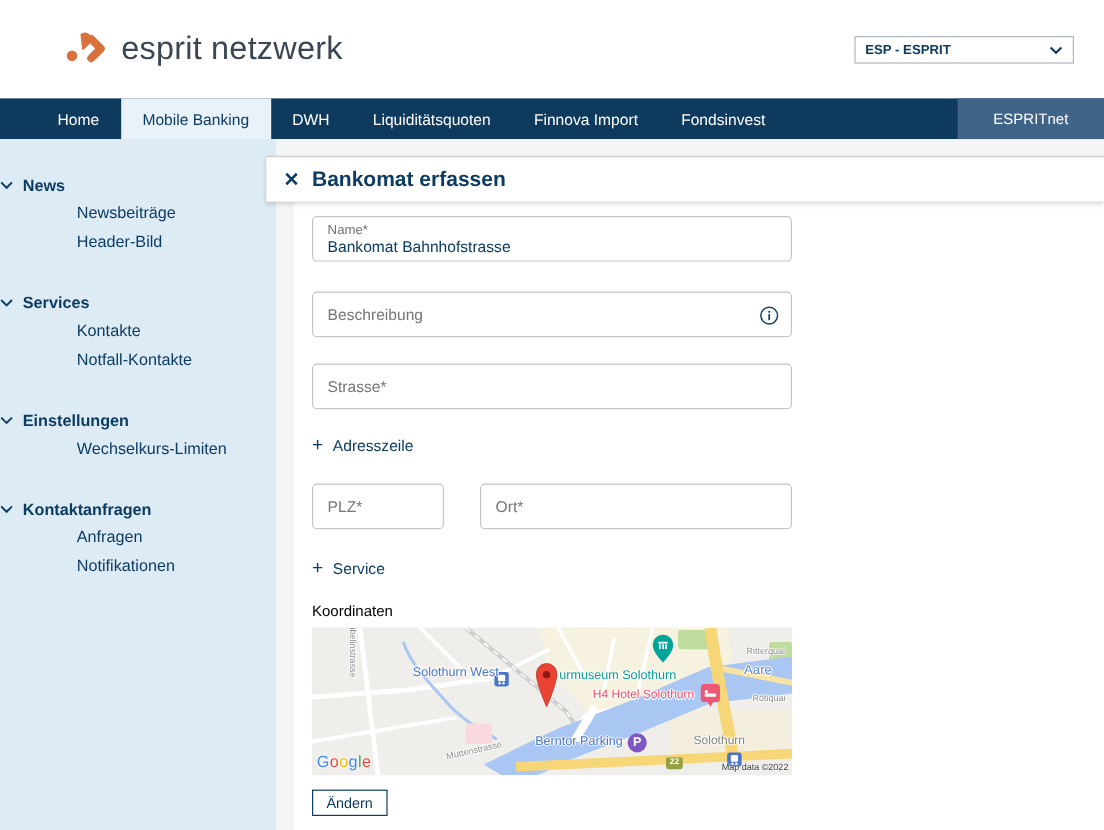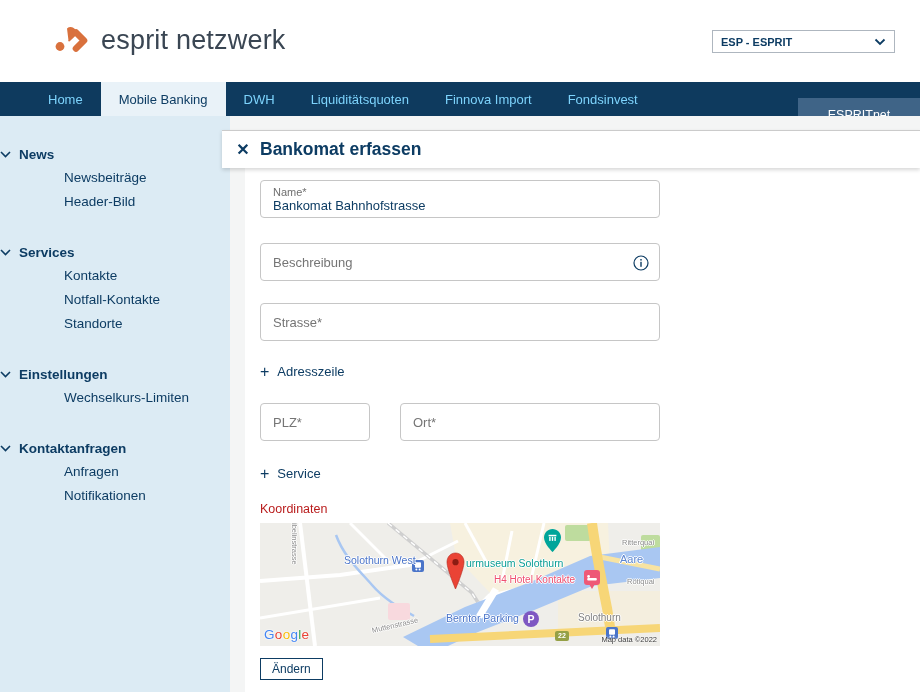--- a/index.html
+++ b/index.html
@@ -12,26 +12,26 @@
   .brand svg { display:block; }
   .brand-name { font-size:27px; font-weight:500; color:#3a4653; letter-spacing:.2px; }
   .account-select { position:absolute; left:712px; top:30px; width:183px; height:23px; background:#fff;
     border:1px solid #aeb6bf; display:flex; align-items:center; justify-content:space-between;
     padding:0 8px; cursor:pointer; }
   .account-select .val { font-size:11px; font-weight:bold; color:#0d3c63; }
 
   
   .navbar { position:absolute; left:0; top:82px; width:920px; height:34px; background:#0e3a5e;
     display:flex; align-items:stretch; padding-left:30px; }
-  .nav-item { display:flex; align-items:center; padding:0 18px; color:#7dd3fc; font-size:13px;
+  .nav-item { display:flex; align-items:center; padding:0 18px; color:#ffffff; font-size:13px;
     font-weight:500; cursor:pointer; white-space:nowrap; }
   .nav-item.active { background:#e9f2f8; color:#0d3c63; }
   .nav-right { position:absolute; right:0; top:0; width:122px; height:34px; background:#3f6487;
     color:#fff; font-size:12.5px; font-weight:500; display:flex; align-items:center; justify-content:center;
-    cursor:pointer;margin-top:16px; }
+    cursor:pointer; }
 
   
   .content-bg { position:absolute; left:230px; top:116px; width:690px; height:576px; background:#f4f5f5; }
 
   
   .sidebar { position:absolute; left:0; top:116px; width:230px; height:576px; background:#dcebf4;
     padding-top:26px; color:#0d3c63; }
   .side-section { margin-top:26px; }
   .side-section:first-child { margin-top:0; }
   .side-header { display:flex; align-items:center; gap:8px; height:24px; 
@@ -55,21 +55,21 @@
   .field input { width:100%; height:100%; border:none; outline:none; background:transparent;
     padding:0 12px; font-family:"Liberation Sans",sans-serif; font-size:13px; color:#0d3c63; }
   .field input::placeholder { color:#757575; opacity:1; }
   .filled-field { padding:5px 12px 0 12px; }
   .filled-field .flabel { display:block; font-size:11px; color:#6f6f6f; line-height:12px; }
   .filled-field .fvalue { display:block; font-size:13px; color:#0d3c63; line-height:16px; font-weight:500; }
   .info-badge { position:absolute; right:10px; top:11px; width:16px; height:16px; cursor:pointer; }
   .add-link { position:absolute; left:15px; display:flex; align-items:center; gap:8px; color:#0d3c63;
     font-size:13px; font-weight:500; cursor:pointer; }
   .add-link .plus { font-size:16px; font-weight:400; line-height:14px; }
-  .section-label { position:absolute; left:15px; font-size:12.5px; color:#b91c1c; }
+  .section-label { position:absolute; left:15px; font-size:12.5px; color:#000000; }
   .btn-outline { position:absolute; left:15px; top:490px; height:22px; padding:0 11px; background:#fff;
     border:1px solid #0d3c63; color:#0d3c63; font-size:12px; font-family:"Liberation Sans",sans-serif;
     cursor:pointer; }
 
   
   .map { position:absolute; left:15px; top:355px; width:400px; height:123px; overflow:hidden;
     background:#efeeea; cursor:grab; }
   .map svg.base { position:absolute; left:0; top:0; }
   .map .mlabel { position:absolute; white-space:nowrap; font-weight:500;
     text-shadow:1px 0 0 #fff,-1px 0 0 #fff,0 1px 0 #fff,0 -1px 0 #fff; }
@@ -135,21 +135,20 @@
   </div>
   <div class="side-section">
     <div class="side-header">
       <svg class="chev" viewBox="0 0 11 7">
           <polyline points="1,1 5.5,5.5 10,1" fill="none" stroke="#0d3c63" stroke-width="1.6"></polyline>
         </svg>
       <span>Services</span>
     </div>
     <div class="side-item">Kontakte</div>
     <div class="side-item">Notfall-Kontakte</div>
-    <div class="side-item">Standorte</div>
   </div>
   <div class="side-section">
     <div class="side-header">
       <svg class="chev" viewBox="0 0 11 7">
           <polyline points="1,1 5.5,5.5 10,1" fill="none" stroke="#0d3c63" stroke-width="1.6"></polyline>
         </svg>
       <span>Einstellungen</span>
     </div>
     <div class="side-item">Wechselkurs-Limiten</div>
   </div>
@@ -265,21 +264,21 @@
       </g>
 
       <g transform="translate(187,30)">
         <path d="M8.5,0 C13.5,0 17,4 17,9 C17,16.5 8.5,36 8.5,36 C8.5,36 0,16.5 0,9 C0,4 3.5,0 8.5,0 Z" fill="#ea4335" stroke="#b2271c" stroke-width="0.6"></path>
         <circle cx="8.5" cy="9.2" r="3.1" fill="#8c1c13"></circle>
       </g>
     </svg>
 
     <span class="mlabel lbl-transit" style="left:84px; top:31px;">Solothurn West</span>
     <span class="mlabel lbl-poi-teal" style="left:206px; top:34px;">urmuseum Solothurn</span>
-    <span class="mlabel lbl-poi-pink" style="left:234px; top:51px;">H4 Hotel Kontakte</span>
+    <span class="mlabel lbl-poi-pink" style="left:234px; top:51px;">H4 Hotel Solothurn</span>
     <span class="mlabel lbl-water" style="left:360px; top:30px;">Aare</span>
     <span class="mlabel lbl-street" style="left:362px; top:15px;">Ritterquai</span>
     <span class="mlabel lbl-street" style="left:367px; top:54px;">Rötiquai</span>
     <span class="mlabel lbl-transit" style="left:186px; top:89px;">Berntor Parking</span>
     <span class="mlabel lbl-city" style="left:318px; top:89px;">Solothurn</span>
     <span class="mlabel lbl-street rot-street" style="left:112px; top:103px;">Muttenstrasse</span>
     <span class="mlabel lbl-street v-street">ibelinstrasse</span>
     <span class="parking-badge">P</span>
     <span class="route-shield">22</span>
     <span class="google-logo">

